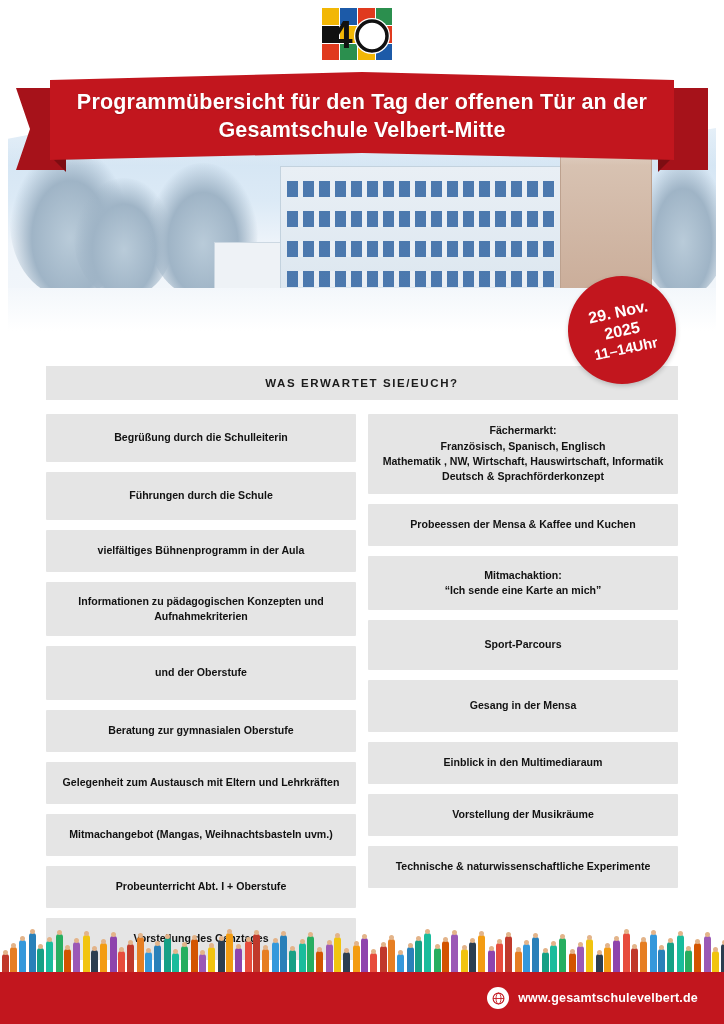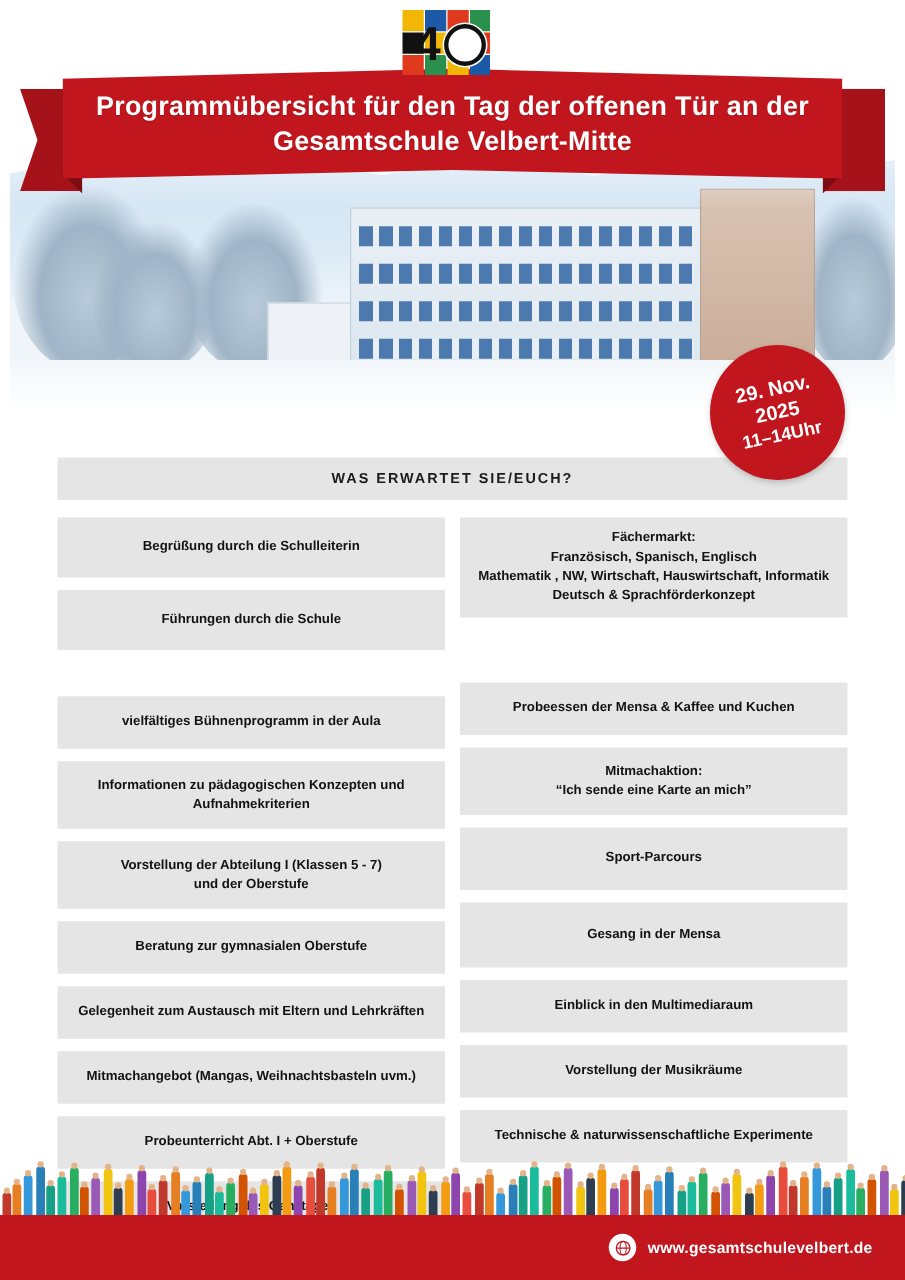--- a/index.html
+++ b/index.html
@@ -12,21 +12,21 @@
   .poster { position: relative; width: 724px; height: 1024px; background: #fff; }
 
   
   .logo-wrap {
     position: absolute; top: 6px; left: 50%; transform: translateX(-50%);
     width: 84px; height: 56px; z-index: 40;
   }
 
   
   .banner-zone {
-    position: absolute; top: 51px; left: 0; width: 724px; height: 110px; z-index: 30;
+    position: absolute; top: 68px; left: 0; width: 724px; height: 110px; z-index: 30;
   }
   .ribbon-left, .ribbon-right {
     position: absolute; top: 20px; width: 48px; height: 82px; background: #a6121a;
   }
   .ribbon-left { left: 16px; clip-path: polygon(0 0, 100% 0, 100% 100%, 0 100%, 14px 50%); }
   .ribbon-right { right: 16px; clip-path: polygon(0 0, 100% 0, 100% 50%, 100% 100%, 0 100%); }
   .banner {
     position: absolute; top: 4px; left: 50px; width: 624px; height: 88px;
     background: #c2161e;
     clip-path: polygon(0 8px, 50% 0, 100% 8px, 100% 100%, 50% 92%, 0 100%);
@@ -240,34 +240,33 @@
         <div class="cell" style="height: 48px; align-items: center;">
           <p>
             <span class="ln">Begrüßung durch die Schulleiterin</span>
           </p>
         </div>
         <div class="cell" style="height: 48px;">
           <p>
             <span class="ln">Führungen durch die Schule</span>
           </p>
         </div>
-        <div class="cell" style="height: 42px; margin-top: 27px;">
+        <div class="cell" style="height: 42px;">
           <p>
             <span class="ln">vielfältiges Bühnenprogramm in der Aula</span>
           </p>
         </div>
         <div class="cell" style="height: 54px;">
           <p>
             <span class="ln">Informationen zu pädagogischen Konzepten und</span>
             <span class="ln">Aufnahmekriterien</span>
           </p>
         </div>
         <div class="cell" style="height: 54px;">
           <p>
-            <span class="ln">Vorstellung der Abteilung I (Klassen 5 - 7)</span>
             <span class="ln">und der Oberstufe</span>
           </p>
         </div>
         <div class="cell" style="height: 42px;">
           <p>
             <span class="ln">Beratung zur gymnasialen Oberstufe</span>
           </p>
         </div>
         <div class="cell" style="height: 42px;">
           <p>
@@ -292,21 +291,21 @@
       </div>
     <div class="col" id="col-right">
         <div class="cell" style="height: 80px;">
           <p>
             <span class="ln">Fächermarkt:</span>
             <span class="ln">Französisch, Spanisch, Englisch</span>
             <span class="ln">Mathematik , NW, Wirtschaft, Hauswirtschaft, Informatik</span>
             <span class="ln">Deutsch &amp; Sprachförderkonzept</span>
           </p>
         </div>
-        <div class="cell" style="height: 42px; margin-top: 42px;">
+        <div class="cell" style="height: 42px;">
           <p>
             <span class="ln">Probeessen der Mensa &amp; Kaffee und Kuchen</span>
           </p>
         </div>
         <div class="cell" style="height: 54px;">
           <p>
             <span class="ln">Mitmachaktion:</span>
             <span class="ln">“Ich sende eine Karte an mich”</span>
           </p>
         </div>

